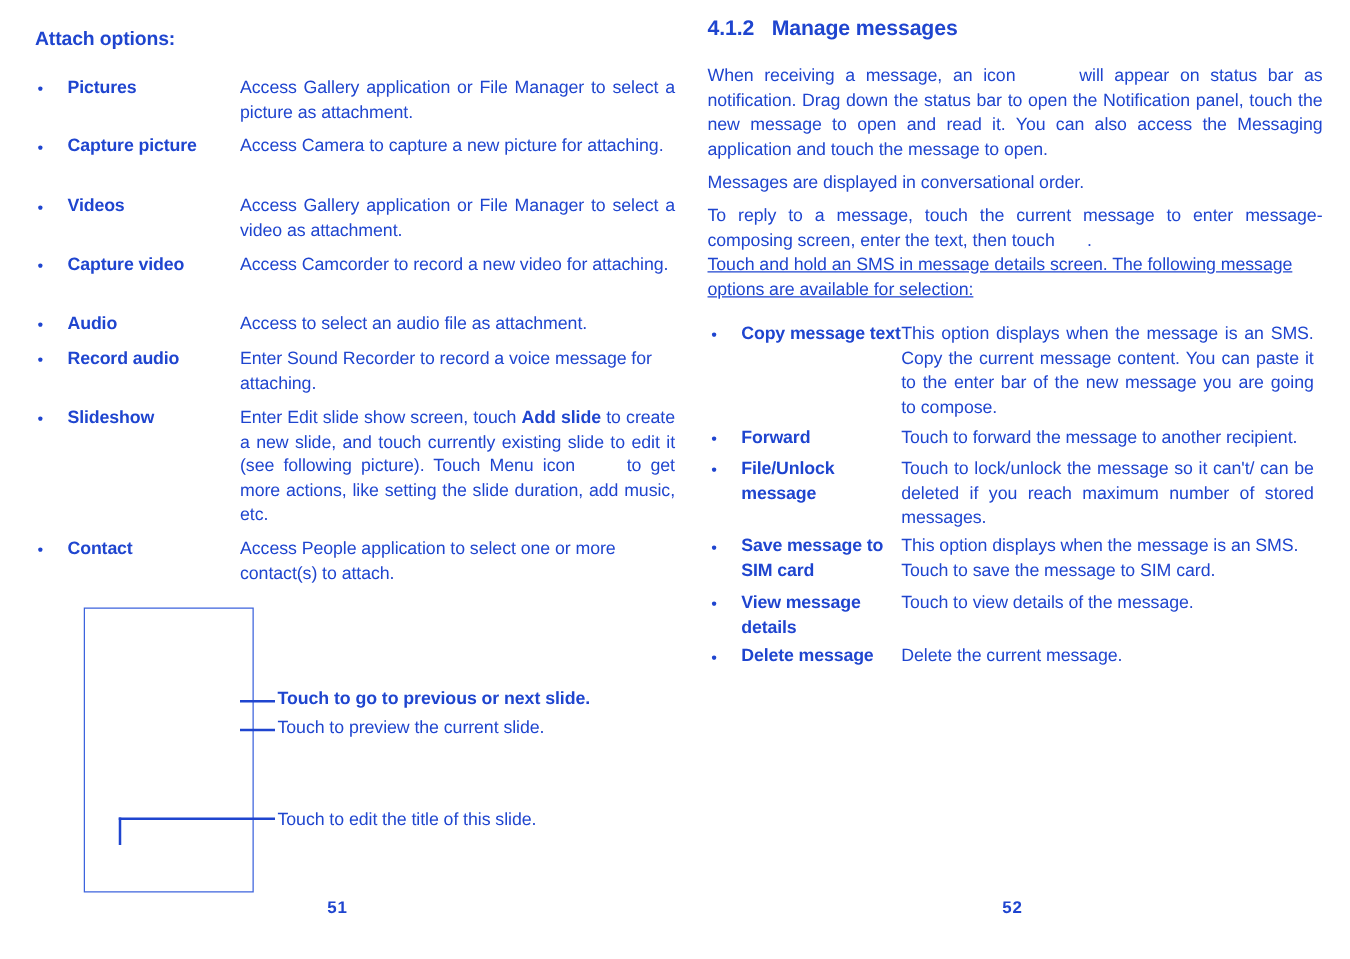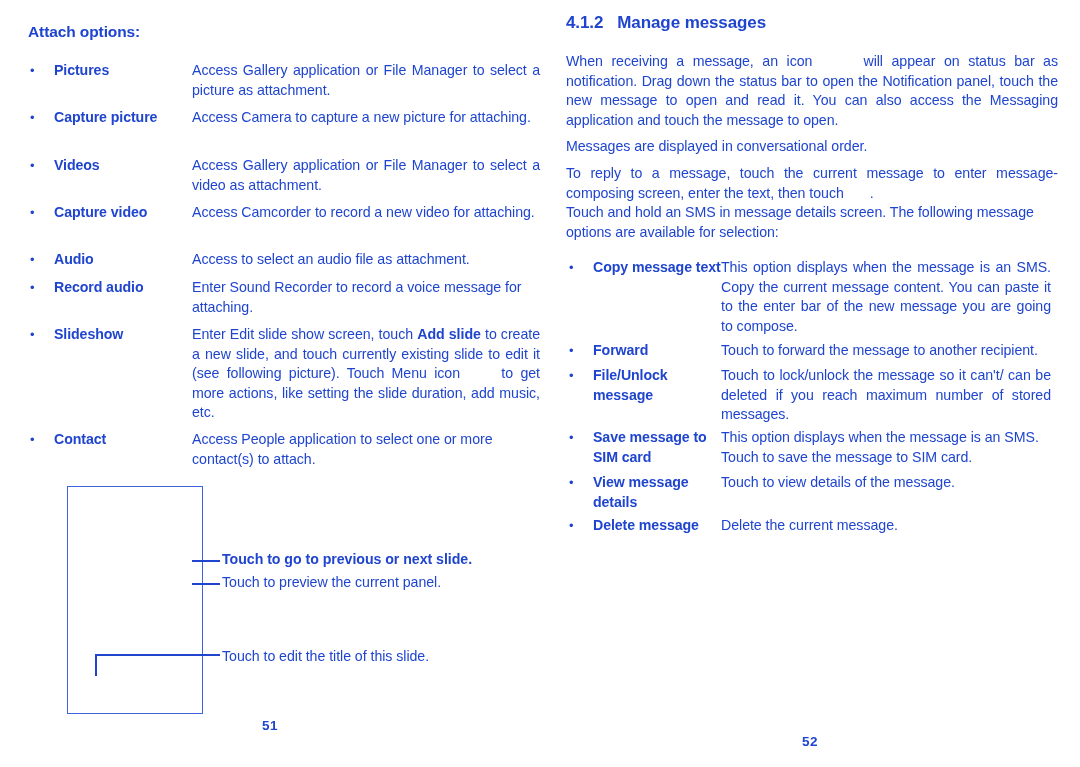--- a/index.html
+++ b/index.html
@@ -190,42 +190,42 @@
     <span class="desc nojust">Access People application to select one or more contact(s) to attach.</span>
   </div>
 
   <div class="diagram">
     <div class="phone-rect" style="left:67px; top:486px; width:136px; height:228px;"></div>
 
     <div class="leader" style="left:192px; top:560px; width:28px;"></div>
     <div class="callout" style="left:222px; top:550px;font-weight:bold;">Touch to go to previous or next slide.</div>
 
     <div class="leader" style="left:192px; top:583px; width:28px;"></div>
-    <div class="callout" style="left:222px; top:573px;">Touch to preview the current panel.</div>
+    <div class="callout" style="left:222px; top:573px;">Touch to preview the current slide.</div>
 
     <div class="elbow" style="left:95px; top:654px; width:125px; height:22px;"></div>
     <div class="callout" style="left:222px; top:647px;">Touch to edit the title of this slide.</div>
   </div>
 
   <div class="folio" style="left:240px;">51</div>
 </div>
 
 <div class="page page-right">
 
   <div class="col-head" style="left:26px; top:13px; font-size:17px;">
     <span>4.1.2</span><span style="display:inline-block;width:14px;"></span><span>Manage messages</span>
   </div>
 
   <div class="para" style="left:26px; top:52px; width:492px;">When receiving a message, an icon <span class="inline-gap"></span> will appear on status bar as notification. Drag down the status bar to open the Notification panel, touch the new message to open and read it. You can also access the Messaging application and touch the message to open.</div>
 
   <div class="para nojust" style="left:26px; top:137px; width:492px;">Messages are displayed in conversational order.</div>
 
   <div class="para" style="left:26px; top:164px; width:492px;">To reply to a message, touch the current message to enter message-composing screen, enter the text, then touch <span class="inline-gap-sm"></span>.</div>
 
-  <div class="para nojust" style="left:26px; top:203px; width:492px;">Touch and hold an SMS in message details screen. The following message options are available for selection:</div>
+  <div class="para nojust" style="left:26px; top:203px; width:492px;text-decoration:underline;">Touch and hold an SMS in message details screen. The following message options are available for selection:</div>
 
   <div class="defrow" style="left:29px; top:258px; width:490px;">
     <span class="bullet">•</span>
     <span class="term" style="width:128px;">Copy message text</span>
     <span class="desc">This option displays when the message is an SMS. Copy the current message content. You can paste it to the enter bar of the new message you are going to compose.</span>
   </div>
 
   <div class="defrow" style="left:29px; top:341px; width:490px;">
     <span class="bullet">•</span>
     <span class="term" style="width:128px;">Forward</span>
@@ -249,14 +249,14 @@
     <span class="term" style="width:128px;">View message details</span>
     <span class="desc nojust">Touch to view details of the message.</span>
   </div>
 
   <div class="defrow" style="left:29px; top:516px; width:490px;">
     <span class="bullet">•</span>
     <span class="term" style="width:128px;">Delete message</span>
     <span class="desc nojust">Delete the current message.</span>
   </div>
 
-  <div class="folio" style="left:240px;margin-top:16px;">52</div>
+  <div class="folio" style="left:240px;">52</div>
 </div>
 
 </body></html>

